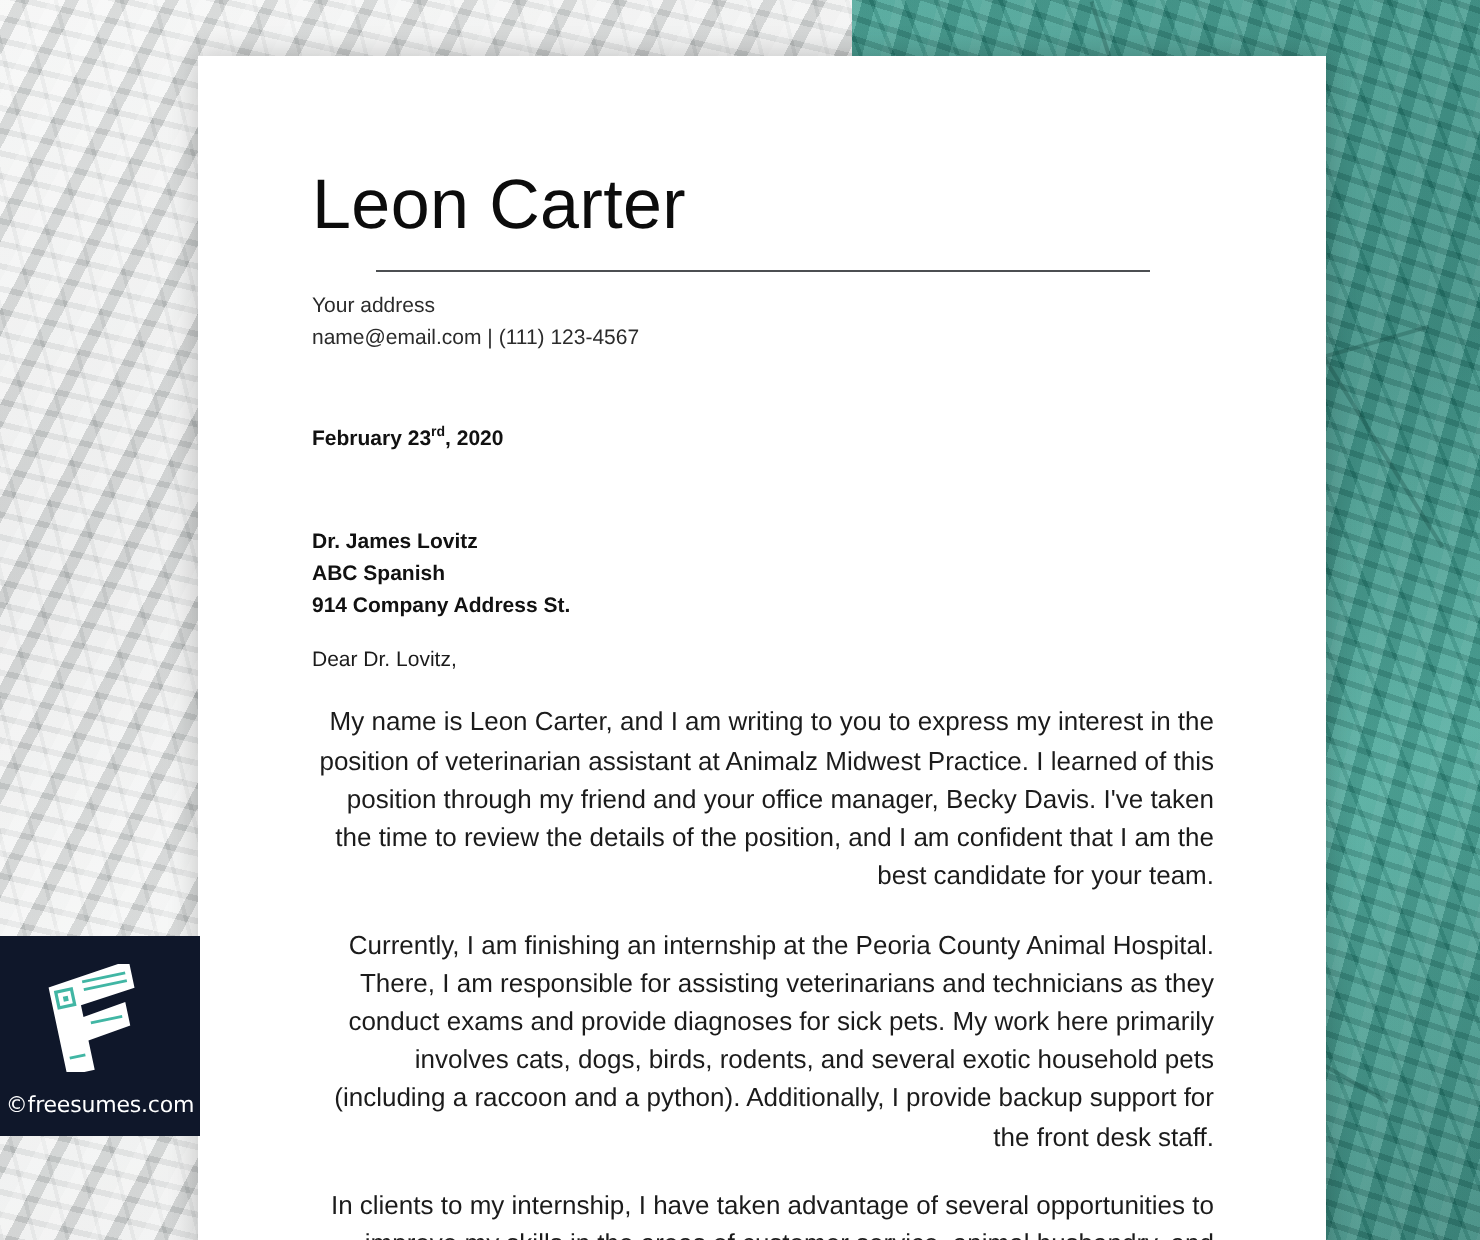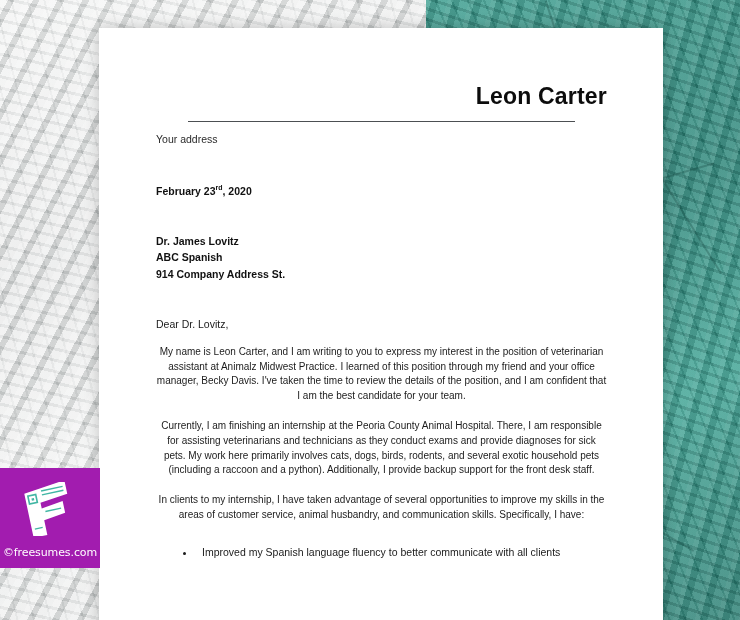--- a/index.html
+++ b/index.html
@@ -59,23 +59,23 @@
     height: 610px;
     background: #ffffff;
     box-shadow: 0 0 14px rgba(0,0,0,0.22);
     overflow: hidden;
   }
   .page-inner {
     padding: 56px 56px 0 57px;
   }
 
   .letter-name {
-    text-align: right;
-    font-size: 23px;
-    font-weight: 700;
+    text-align: left;
+    font-size: 35px;
+    font-weight: 400;
     color: #0c0c0c;
     letter-spacing: 0.2px;
     line-height: 1.1;
     margin: 0;
   }
   .name-rule {
     height: 0;
     border-top: 1.4px solid #4c4f52;
     margin: 12px 32px 0 32px;
   }
@@ -99,31 +99,31 @@
 
   .recipient-block {
     margin-top: 37px;
     font-size: 10.5px;
     font-weight: bold;
     color: #111;
     line-height: 1.55;
   }
 
   .salutation {
-    margin-top: 36px;
+    margin-top: 13px;
     font-size: 10.5px;
     color: #1b1b1b;
   }
 
   .body-para {
     margin-top: 15px;
-    font-size: 10px;
+    font-size: 13px;
     color: #1b1b1b;
     line-height: 1.48;
-    text-align: center;
+    text-align: right;
   }
 
   .bullet-list {
     margin: 22px 0 0 0;
     padding-left: 40px;
     font-size: 10.5px;
     color: #1b1b1b;
     line-height: 1.48;
   }
   .bullet-list li {
@@ -131,21 +131,21 @@
     padding-left: 6px;
   }
 
   
   .watermark {
     position: absolute;
     left: 0;
     top: 468px;
     width: 100px;
     height: 100px;
-    background: #a21caf;
+    background: #0f172a;
     overflow: hidden;
   }
   .wm-mark {
     position: absolute;
     left: 20px;
     top: 14px;
     width: 58px;
     height: 54px;
   }
   .wm-label {
@@ -176,20 +176,21 @@
 
   <div class="page">
     <div class="page-inner">
 
       <h1 class="letter-name">Leon Carter</h1>
 
       <div class="name-rule"></div>
 
       <div class="contact-block">
         <div>Your address</div>
+        <div>name@email.com | (111) 123-4567</div>
       </div>
 
       <div class="date-line">
         <span>February 23</span><sup>rd</sup><span>, 2020</span>
       </div>
 
       <div class="recipient-block">
         <div>Dr. James Lovitz</div>
         <div>ABC Spanish</div>
         <div>914 Company Address St.</div>

